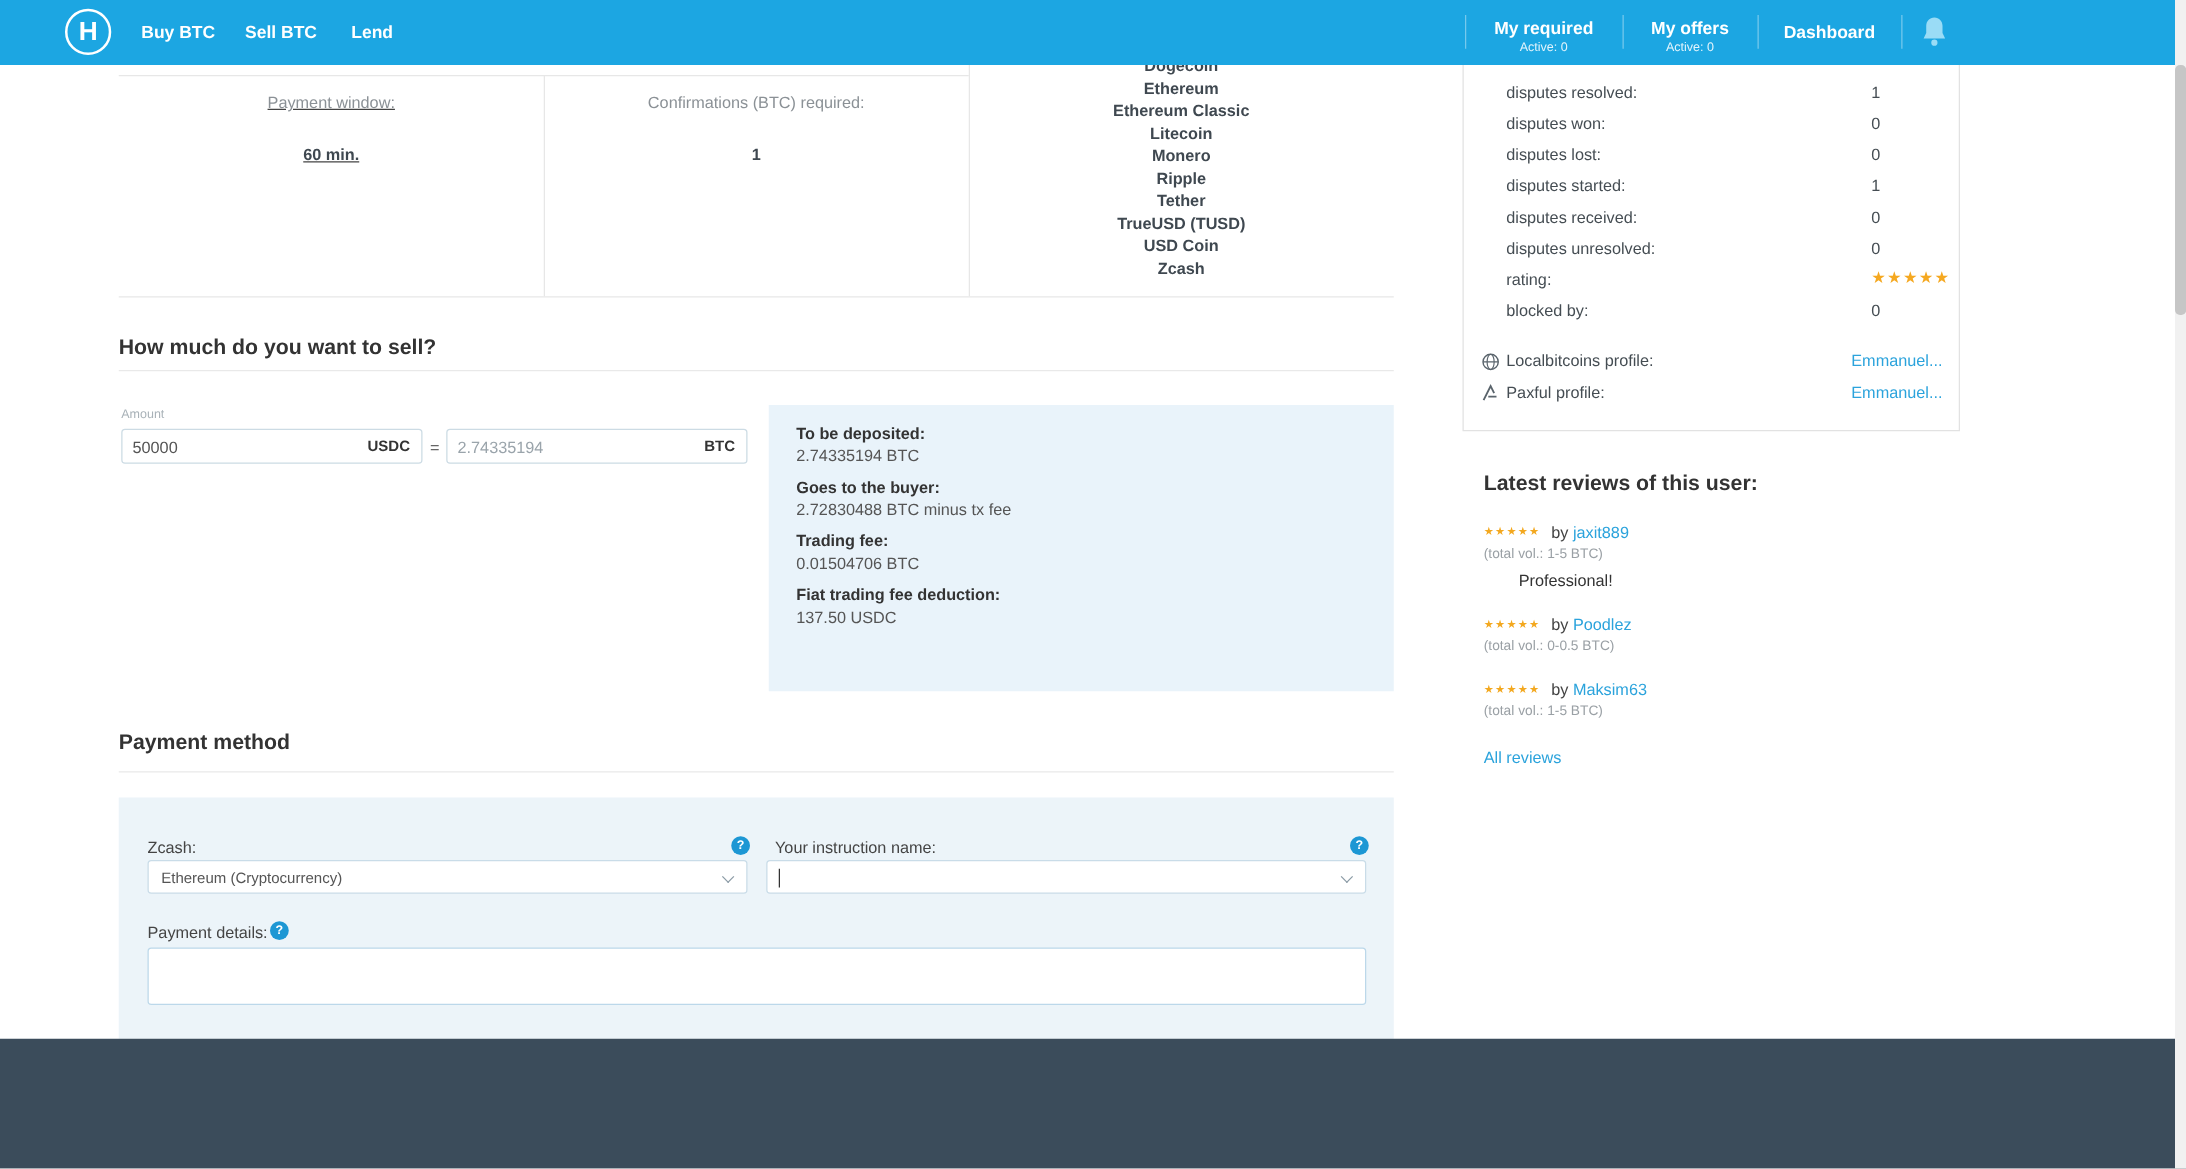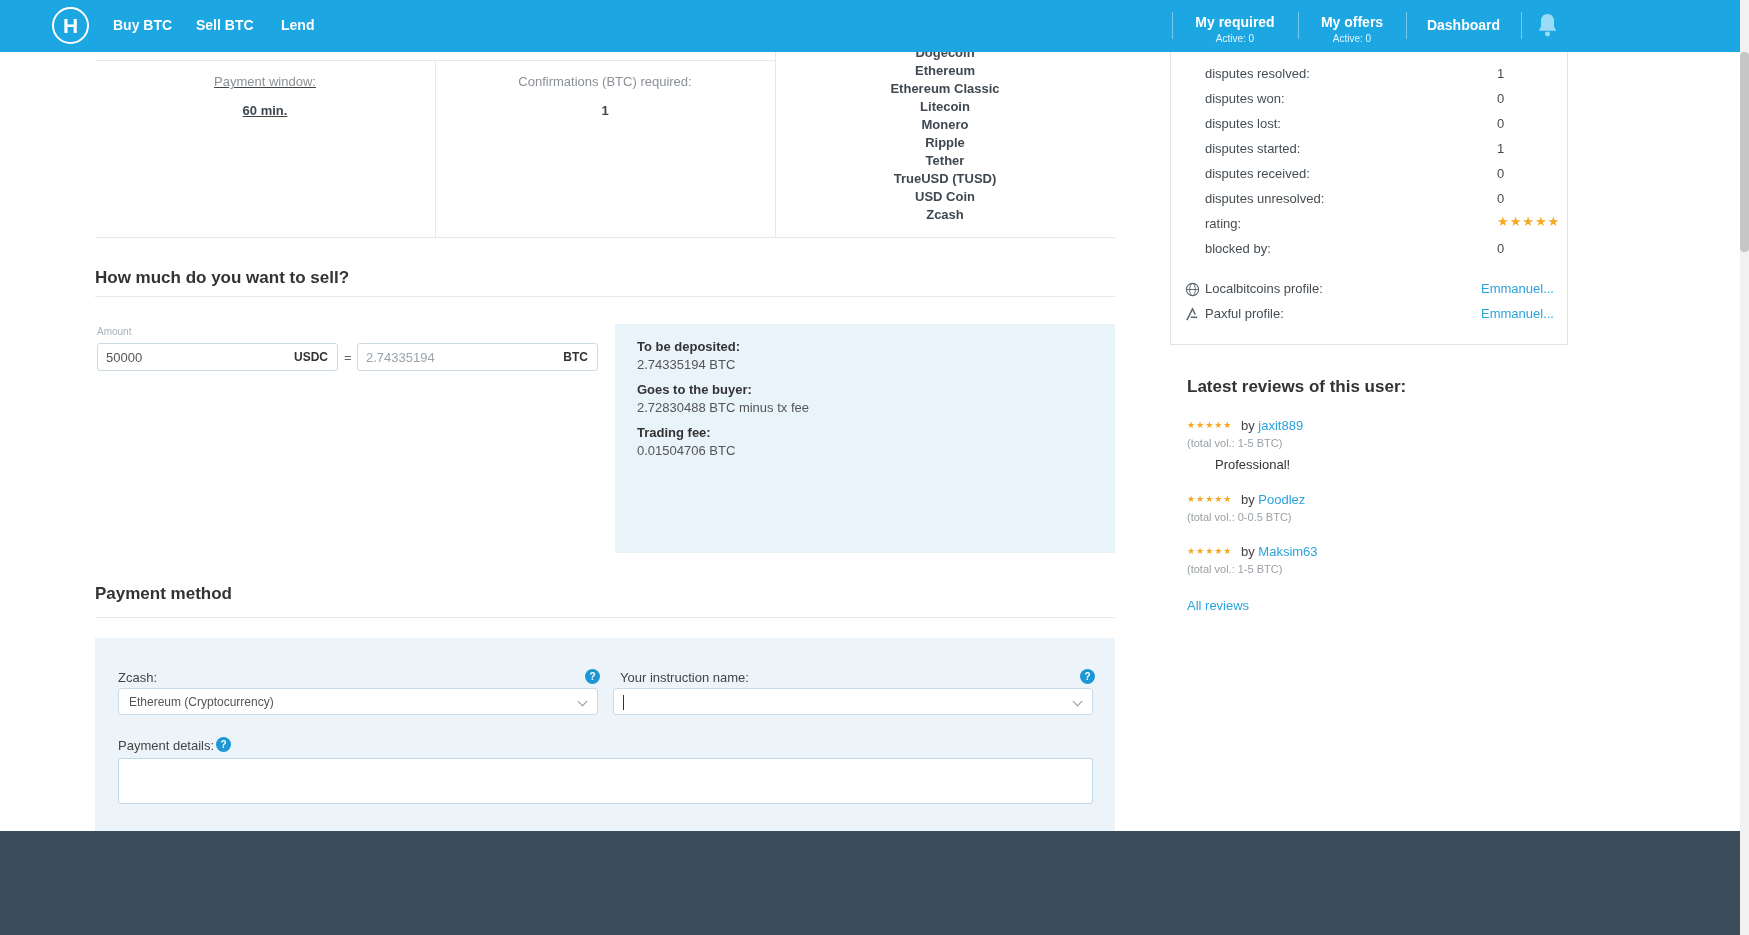--- a/index.html
+++ b/index.html
@@ -27,21 +27,21 @@
   .hline{position:absolute;background:#e7e7e7;height:1px;}
   .vline{position:absolute;background:#e7e7e7;width:1px;}
   .tl-top{left:95px;top:60px;width:680px;}
   .tl-bottom{left:95px;top:237px;width:1020px;}
   .tv-1{left:435px;top:60px;height:177px;}
   .tv-2{left:775px;top:40px;height:197px;}
   .cell{position:absolute;text-align:center;}
   .c1{left:95px;top:74px;width:340px;text-decoration:underline;}
   .c2{left:435px;top:74px;width:340px;}
   .cell-label{font-size:13px;color:#8b9196;}
-  .cell-value{font-size:13px;font-weight:bold;color:#3f4850;margin-top:14px;}
+  .cell-value{font-size:13px;font-weight:bold;color:#3f4850;margin-top:27px;}
   .altlist{position:absolute;left:775px;top:44px;width:340px;text-align:center;z-index:5;}
   .altitem{font-size:13px;font-weight:bold;color:#3f4850;line-height:18px;}
 
   
   .sec-title{position:absolute;font-size:17px;font-weight:bold;color:#333;}
   .t1{left:95px;top:268px;}
   .t2{left:95px;top:584px;}
   .rule{position:absolute;height:1px;background:#e9e9e9;left:95px;width:1020px;}
   .r1{top:296px}.r2{top:617px}
   .amount-label{position:absolute;left:97px;top:326px;font-size:10px;color:#a9b2b8;}
@@ -206,20 +206,24 @@
       <div class="pvalue">2.74335194 BTC</div>
     </div>
     <div class="pair">
       <div class="plabel">Goes to the buyer:</div>
       <div class="pvalue">2.72830488 BTC minus tx fee</div>
     </div>
     <div class="pair">
       <div class="plabel">Trading fee:</div>
       <div class="pvalue">0.01504706 BTC</div>
     </div>
+    <div class="pair">
+      <div class="plabel">Fiat trading fee deduction:</div>
+      <div class="pvalue">137.50 USDC</div>
+    </div>
   </div>
 
   <h2 class="sec-title t2">Payment method</h2>
   <div class="rule r2"></div>
   <div class="pm-box">
     <div class="pm-label pl1">Zcash:</div>
     <span class="qicon q1">?</span>
     <div class="pm-label pl2">Your instruction name:</div>
     <span class="qicon q2">?</span>
 

